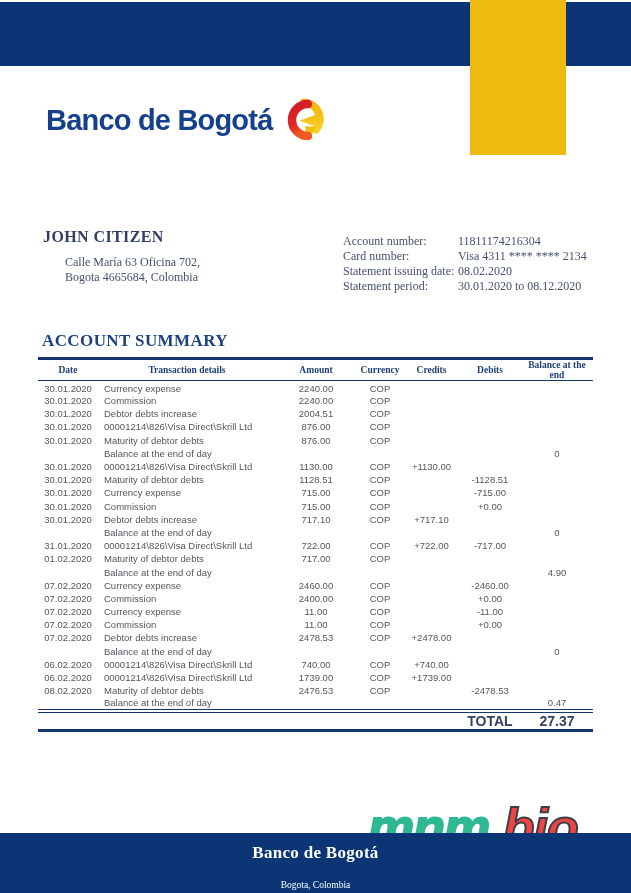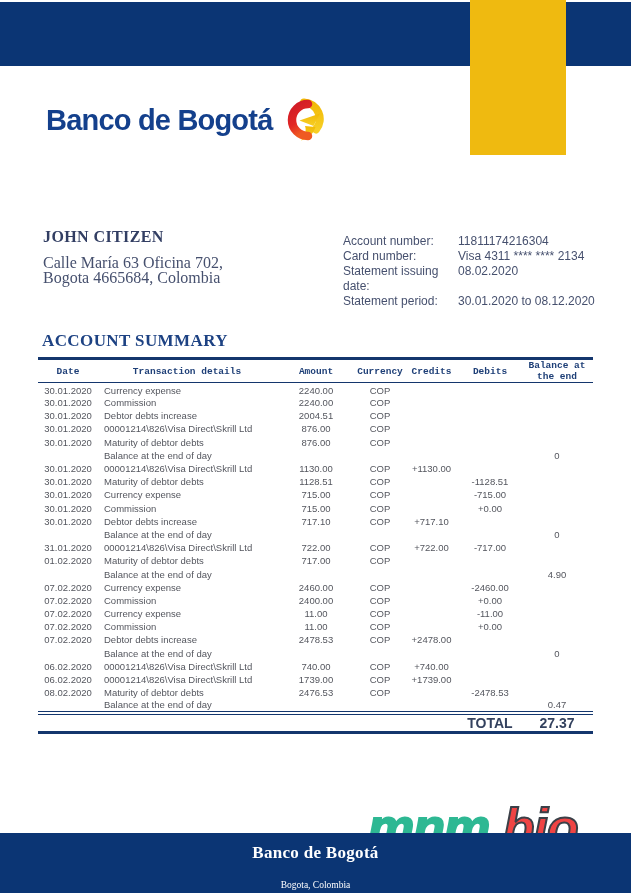--- a/index.html
+++ b/index.html
@@ -32,25 +32,25 @@
   .logo-icon { width:45px; height:46px; }
   
   .customer {
     position:absolute; left:43px; top:228px;
     font-family:"Liberation Serif", serif; color:#46506e;
   }
   .customer-name {
     font-size:16px; font-weight:bold; color:#323e63;
     letter-spacing:0.4px; margin-bottom:9px;
   }
-  .customer-addr { font-size:16px; line-height:15px; }
+  .customer-addr { font-size:12px; line-height:15px;margin-left:22px; }
   
   .acct {
     position:absolute; left:343px; top:234px;
-    font-family:Liberation Sans, sans-serif; font-size:12px;
+    font-family:Liberation Serif, serif; font-size:12px;
     color:#46506e; line-height:15px;
   }
   .acct-row { display:flex; }
   .acct-label { width:115px; }
   
   .summary-title {
     position:absolute; left:42px; top:331px;
     font-family:"Liberation Serif", serif;
     font-weight:bold; font-size:17px; letter-spacing:0.4px;
     color:#1d4283;
@@ -63,21 +63,21 @@
   col.c-amount   { width:80px; }
   col.c-currency { width:48px; }
   col.c-credits  { width:55px; }
   col.c-debits   { width:62px; }
   col.c-balance  { width:72px; }
   thead th {
     border-top:3px solid #14366d;
     border-bottom:1.5px solid #14366d;
     font-size:9.5px; font-weight:bold; color:#1e3f77;
     height:18px; padding:0; text-align:center;
-    font-family:Liberation Mono, monospace;
+    font-family:Liberation Serif, serif;
   }
   tbody td {
     font-size:9.5px; color:#54565e; height:13.2px; padding:0;
     text-align:center; white-space:nowrap; overflow:hidden;
   }
   tbody td.col-details { text-align:left; padding-left:6px; }
   tbody tr:first-child td { padding-top:2px; }
   tfoot td {
     border-top:4px double #14366d;
     border-bottom:3px solid #14366d;

